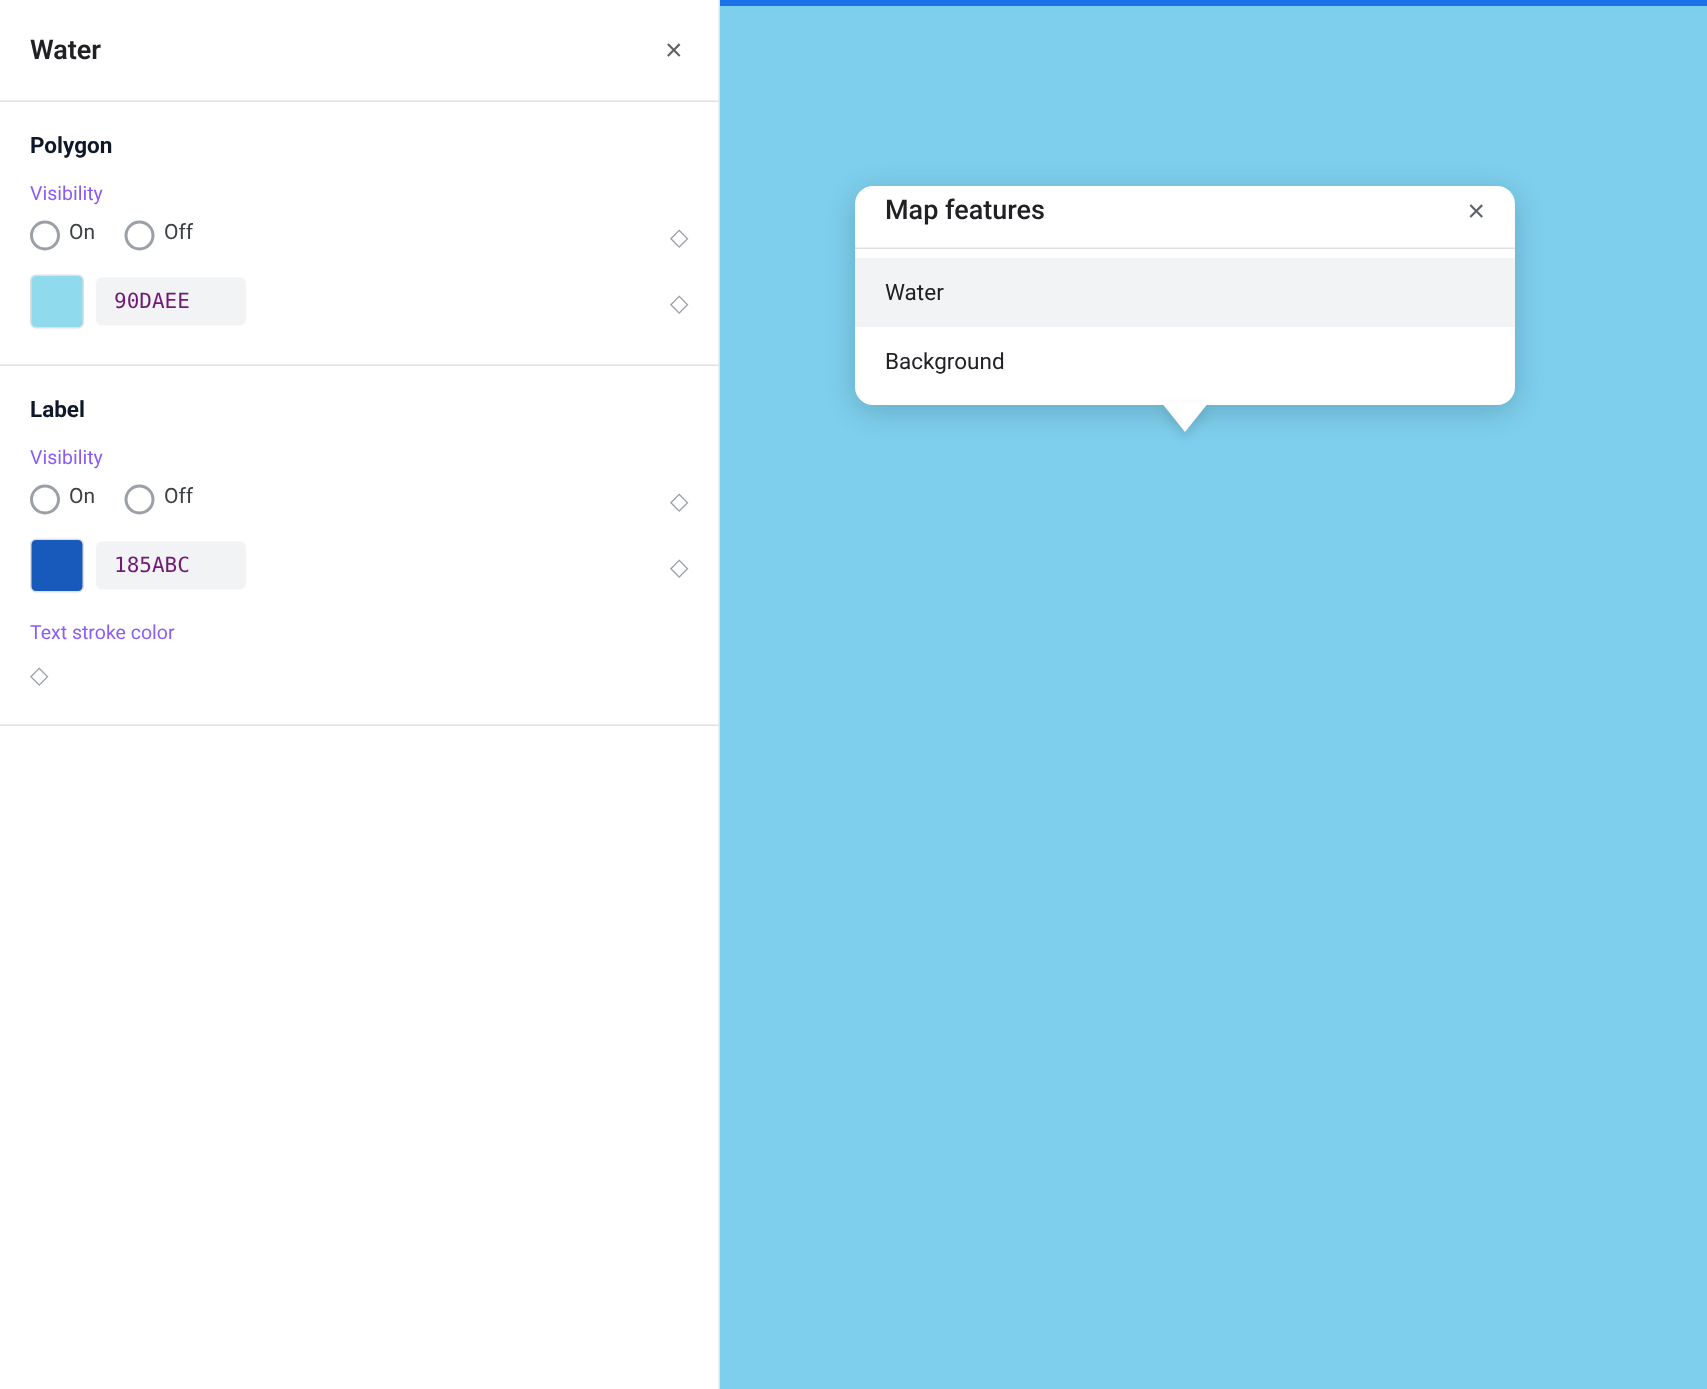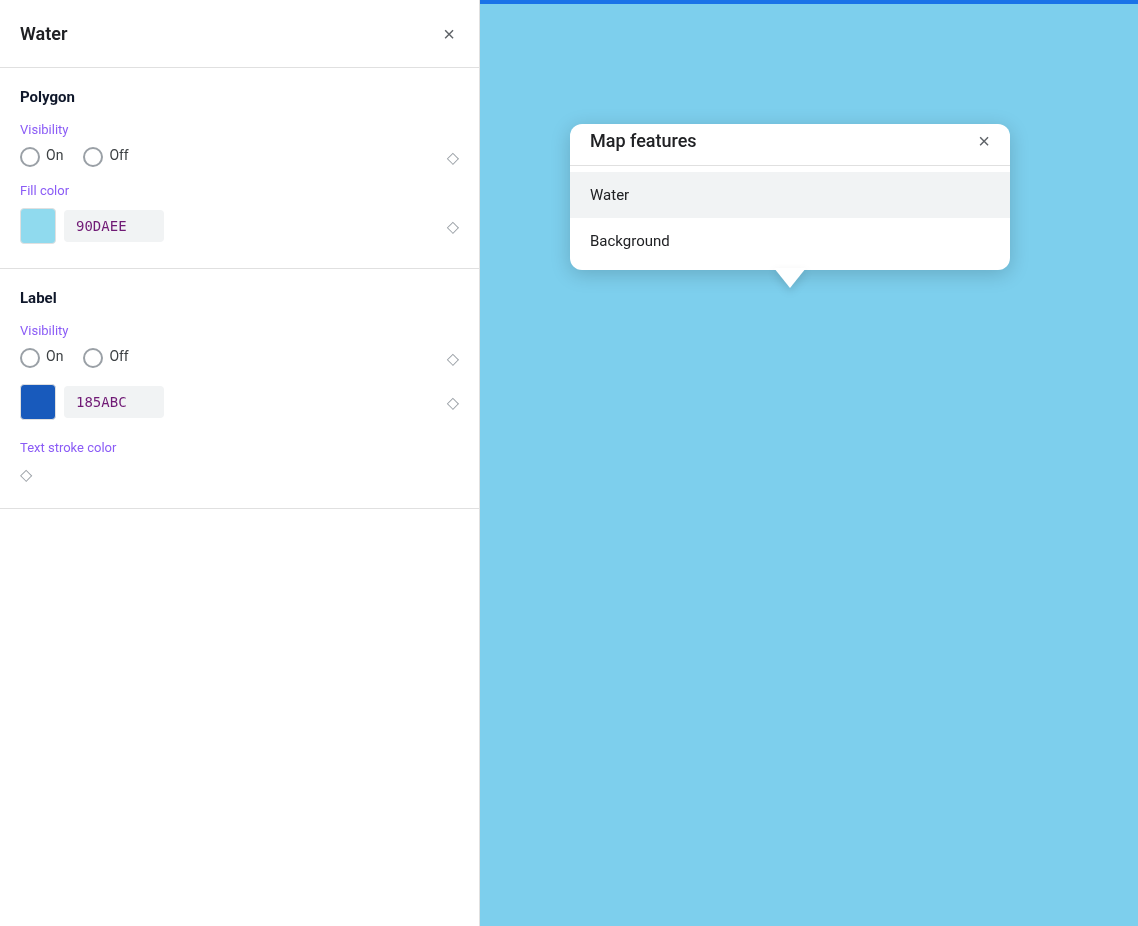--- a/index.html
+++ b/index.html
@@ -244,21 +244,20 @@
           <span class="radio-label">On</span>
         </label>
         <label class="radio-option">
           <div class="radio-circle"></div>
           <span class="radio-label">Off</span>
         </label>
       </div>
       <span class="diamond-icon">◇</span>
     </div>
 
-    <div class="field-label">Fill color</div>
 
     <div class="color-row-container">
       <div class="color-input-group">
         <div class="color-swatch" style="background: #90DAEE;"></div>
         <div class="color-value-box">90DAEE</div>
       </div>
       <span class="diamond-icon">◇</span>
     </div>
   </div>
 

